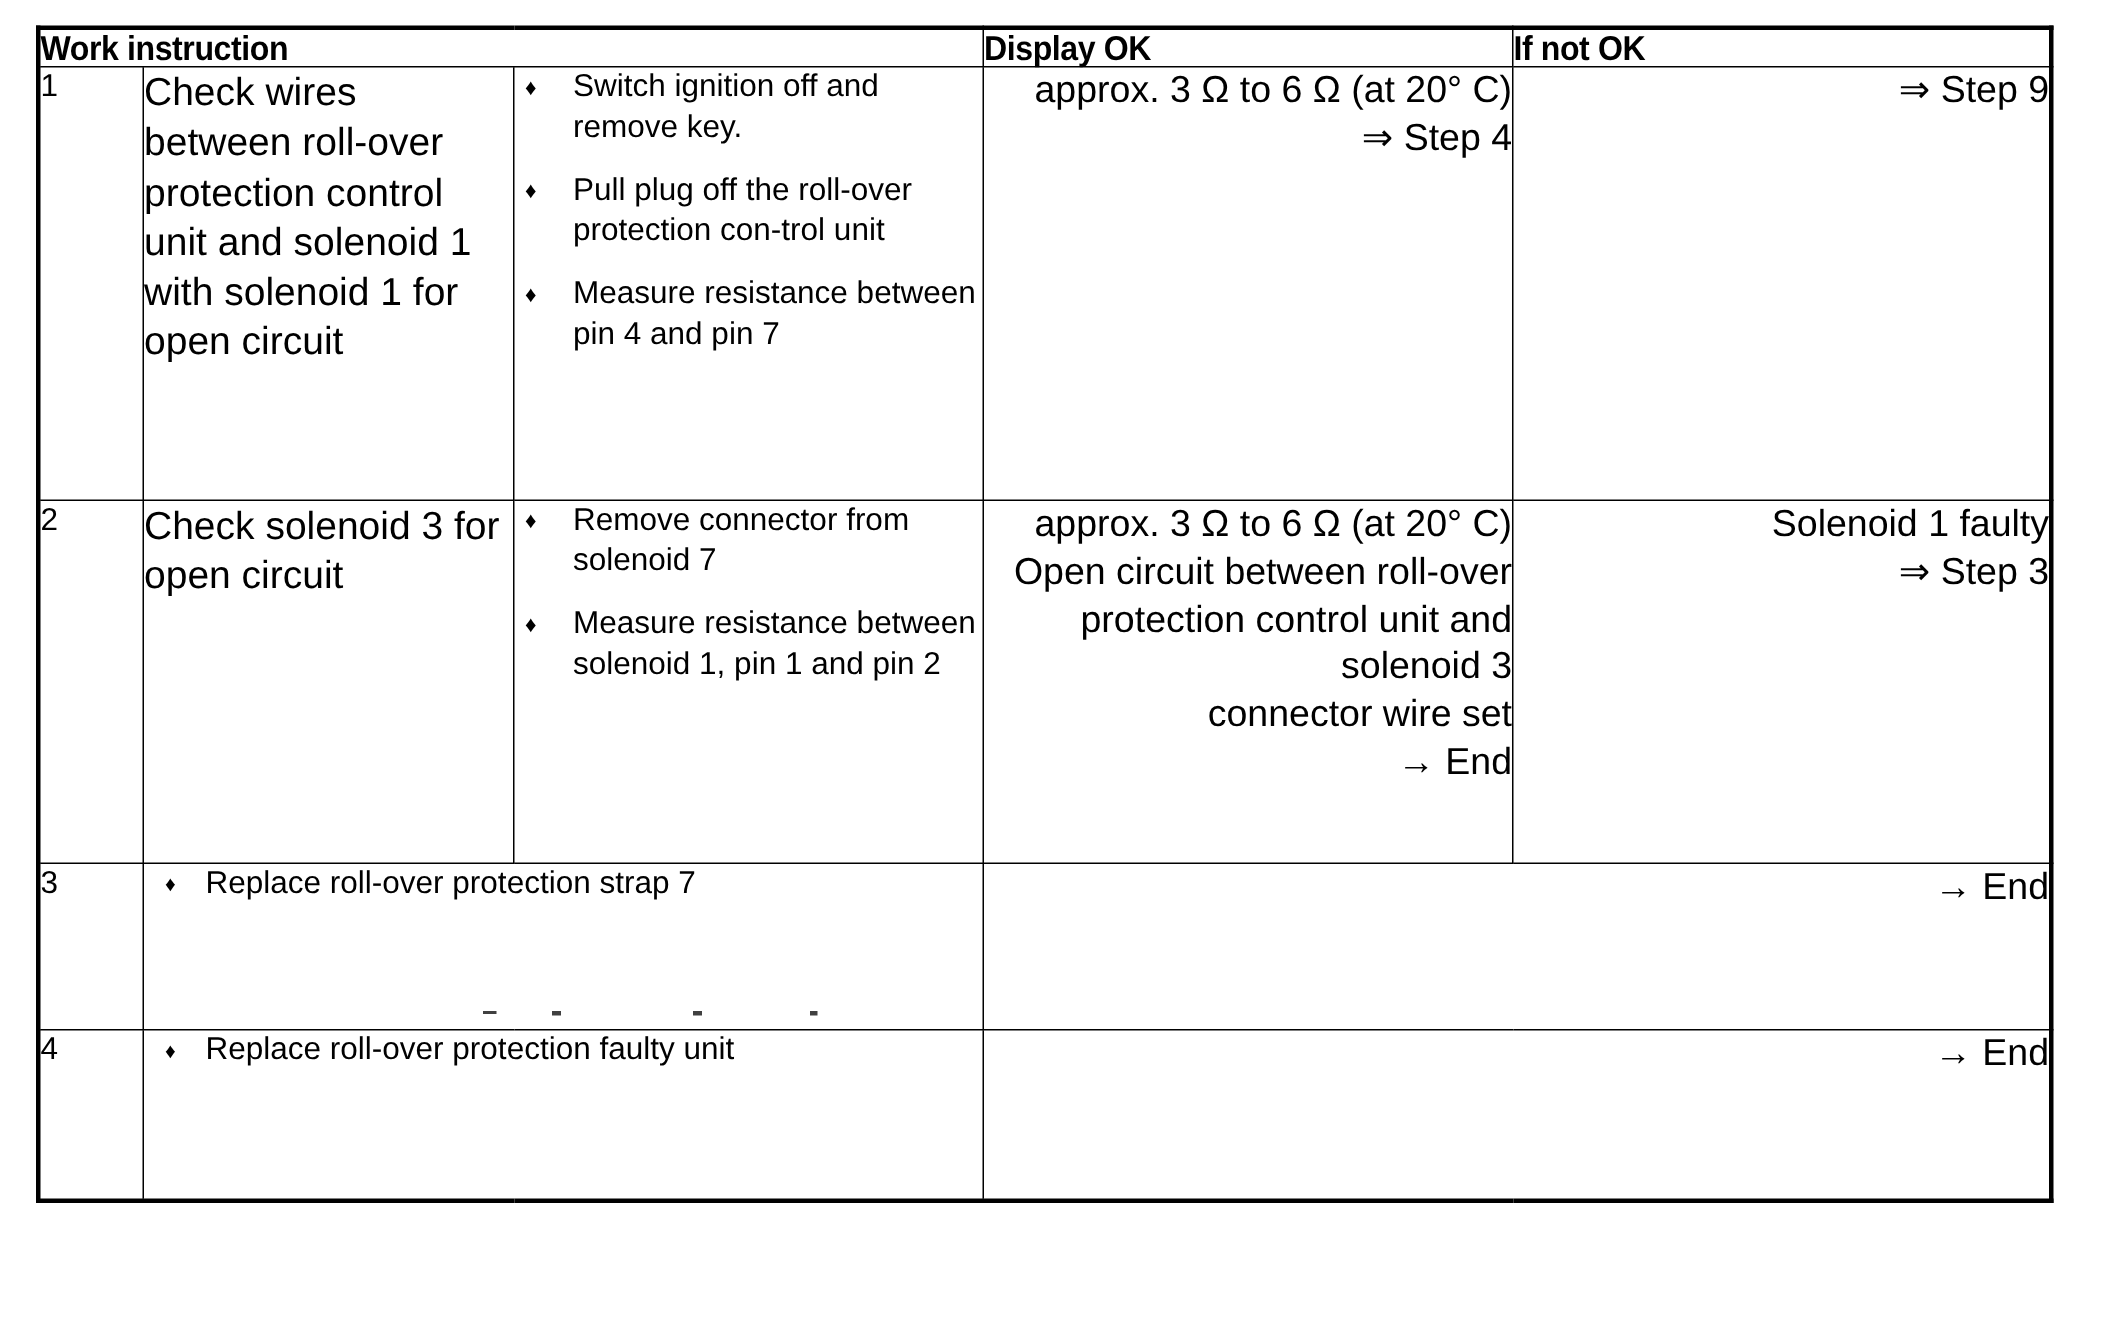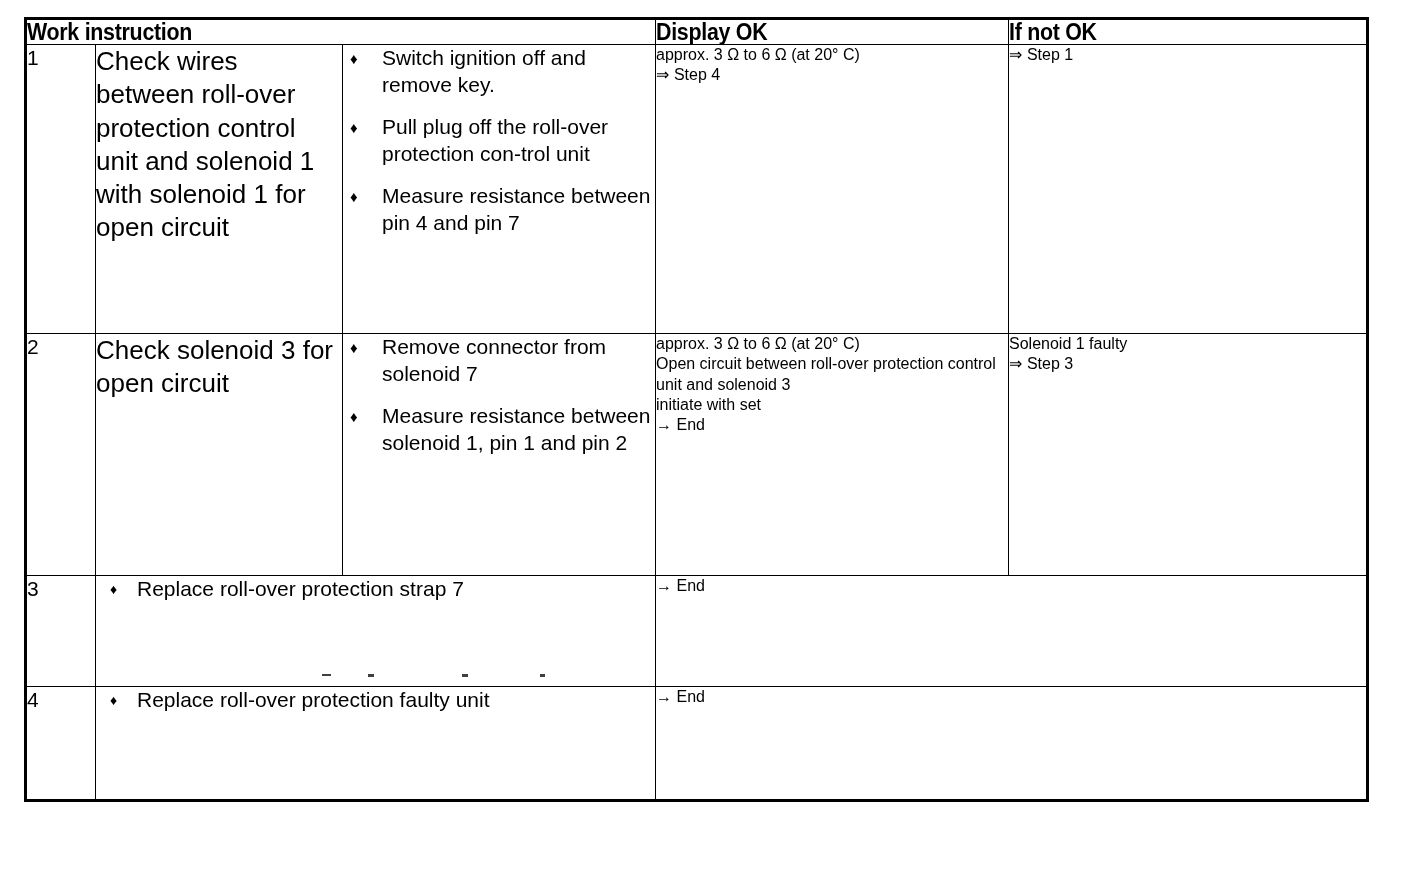--- a/index.html
+++ b/index.html
@@ -74,23 +74,24 @@
     font-size: 26px;
     line-height: 1.28;
     padding: 10px 10px 8px 12px;
   }
   td.bul {
     font-size: 21px;
     line-height: 1.28;
     padding: 9px 8px 8px 10px;
   }
   td.res {
-    font-size: 16px;
+    font-size: 25px;
     line-height: 1.27;
     padding: 10px 8px 8px 11px;
+    text-align: right;
   }
 
   ul.bullets {
     list-style: none;
     margin: 0;
     padding: 0;
   }
   ul.bullets li {
     position: relative;
     padding-left: 39px;
@@ -161,37 +162,37 @@
             <li><span class="bullet-mark">♦</span><span>Switch ignition off and remove key.</span></li>
             <li><span class="bullet-mark">♦</span><span>Pull plug off the roll-over protection con-trol unit</span></li>
             <li><span class="bullet-mark">♦</span><span>Measure resistance between pin 4 and pin 7</span></li>
           </ul>
         </td>
         <td class="res">
           <span class="line">approx. 3 Ω to 6 Ω (at 20° C)</span>
           <span class="line">⇒ Step 4</span>
         </td>
         <td class="res">
-          <span class="line">⇒ Step 1</span>
+          <span class="line">⇒ Step 9</span>
         </td>
       </tr>
 
       <tr class="r2">
         <td class="num">2</td>
         <td class="txt">Check solenoid 3 for open circuit</td>
         <td class="bul">
           <ul class="bullets">
             <li><span class="bullet-mark">♦</span><span>Remove connector from solenoid 7</span></li>
             <li><span class="bullet-mark">♦</span><span>Measure resistance between solenoid 1, pin 1 and pin 2</span></li>
           </ul>
         </td>
         <td class="res">
           <span class="line">approx. 3 Ω to 6 Ω (at 20° C)</span>
           <span class="line">Open circuit between roll-over protection control unit and solenoid 3</span>
-          <span class="line">initiate with set</span>
+          <span class="line">connector wire set</span>
           <span class="line">→ End</span>
         </td>
         <td class="res">
           <span class="line">Solenoid 1 faulty</span>
           <span class="line">⇒ Step 3</span>
         </td>
       </tr>
 
       <tr class="r3">
         <td class="num">3</td>

